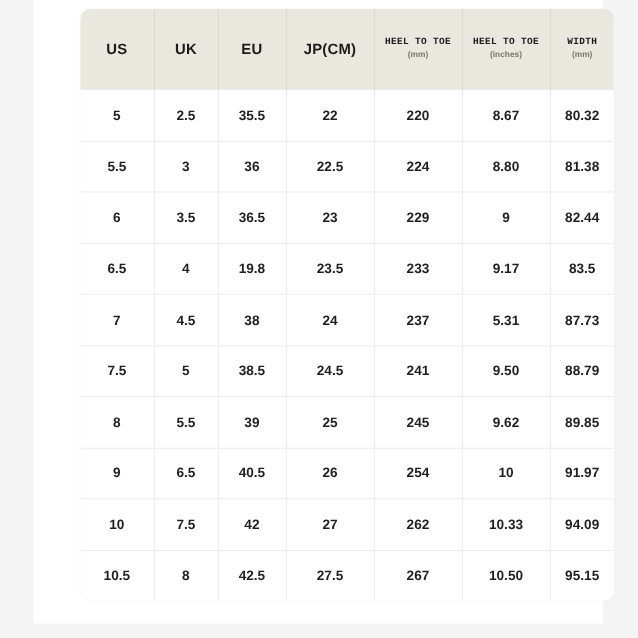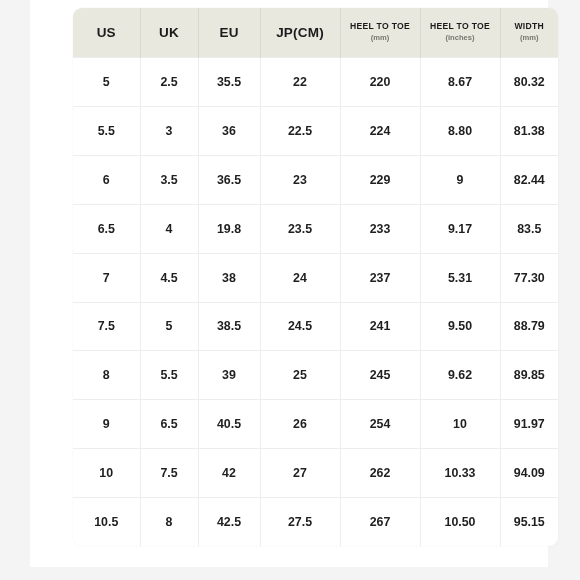--- a/index.html
+++ b/index.html
@@ -41,38 +41,39 @@
   }
   table.size-table {
     width: 100%;
     height: 100%;
     border-collapse: collapse;
     table-layout: fixed;
   }
   table.size-table thead th {
     background: #e8e8df;
     height: 49px;
-    padding: 0 2px;
+    padding: 12px 2px;
     vertical-align: middle;
     border-right: 1px solid #d8d8ce;
     color: #1b1b1b;
   }
   table.size-table thead th:last-child {
     border-right: none;
   }
   .hdr-main {
     display: block;
     font-size: 13.5px;
     font-weight: bold;
     letter-spacing: 0.2px;
     line-height: 1.15;
   }
   .hdr-main.small {
     font-size: 8.6px;
     letter-spacing: 0.3px;
+    font-family: Liberation Mono, monospace;
   }
   .hdr-sub {
     display: block;
     font-size: 7.6px;
     font-weight: bold;
     color: #77776e;
     line-height: 1.3;
     margin-top: 1px;
   }
   table.size-table tbody td {
@@ -181,21 +182,21 @@
               <td>9.17</td>
               <td>83.5</td>
             </tr>
             <tr>
               <td>7</td>
               <td>4.5</td>
               <td>38</td>
               <td>24</td>
               <td>237</td>
               <td>5.31</td>
-              <td>77.30</td>
+              <td>87.73</td>
             </tr>
             <tr>
               <td>7.5</td>
               <td>5</td>
               <td>38.5</td>
               <td>24.5</td>
               <td>241</td>
               <td>9.50</td>
               <td>88.79</td>
             </tr>

